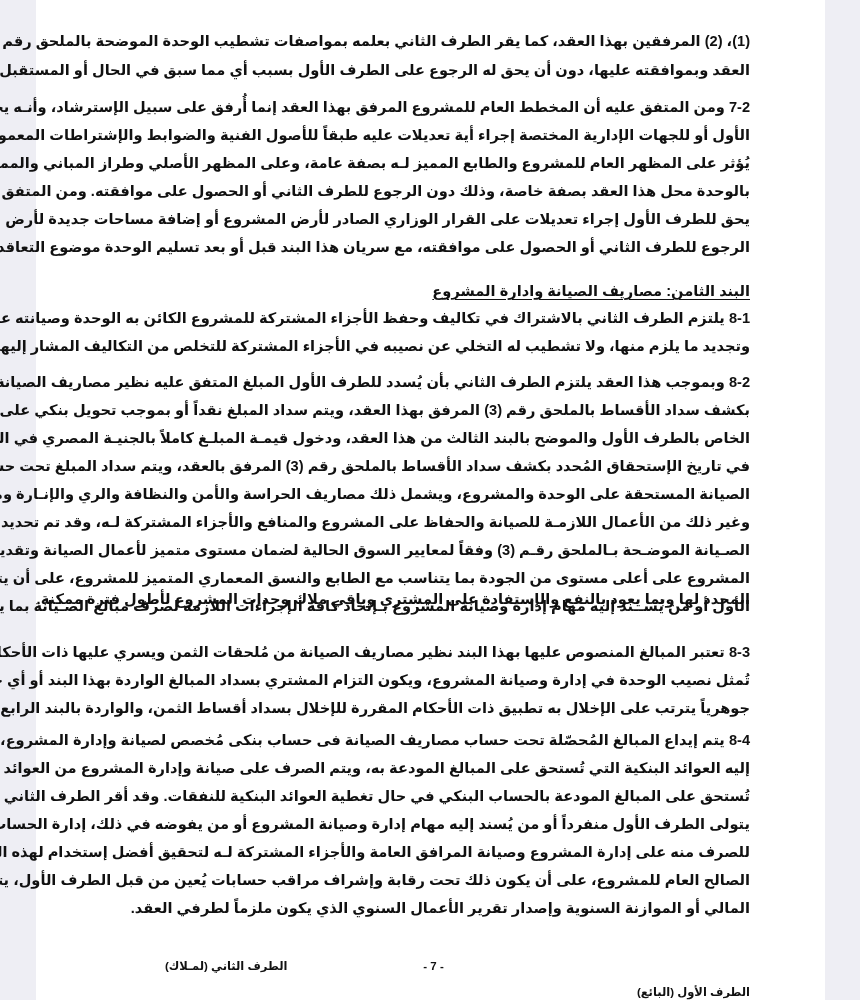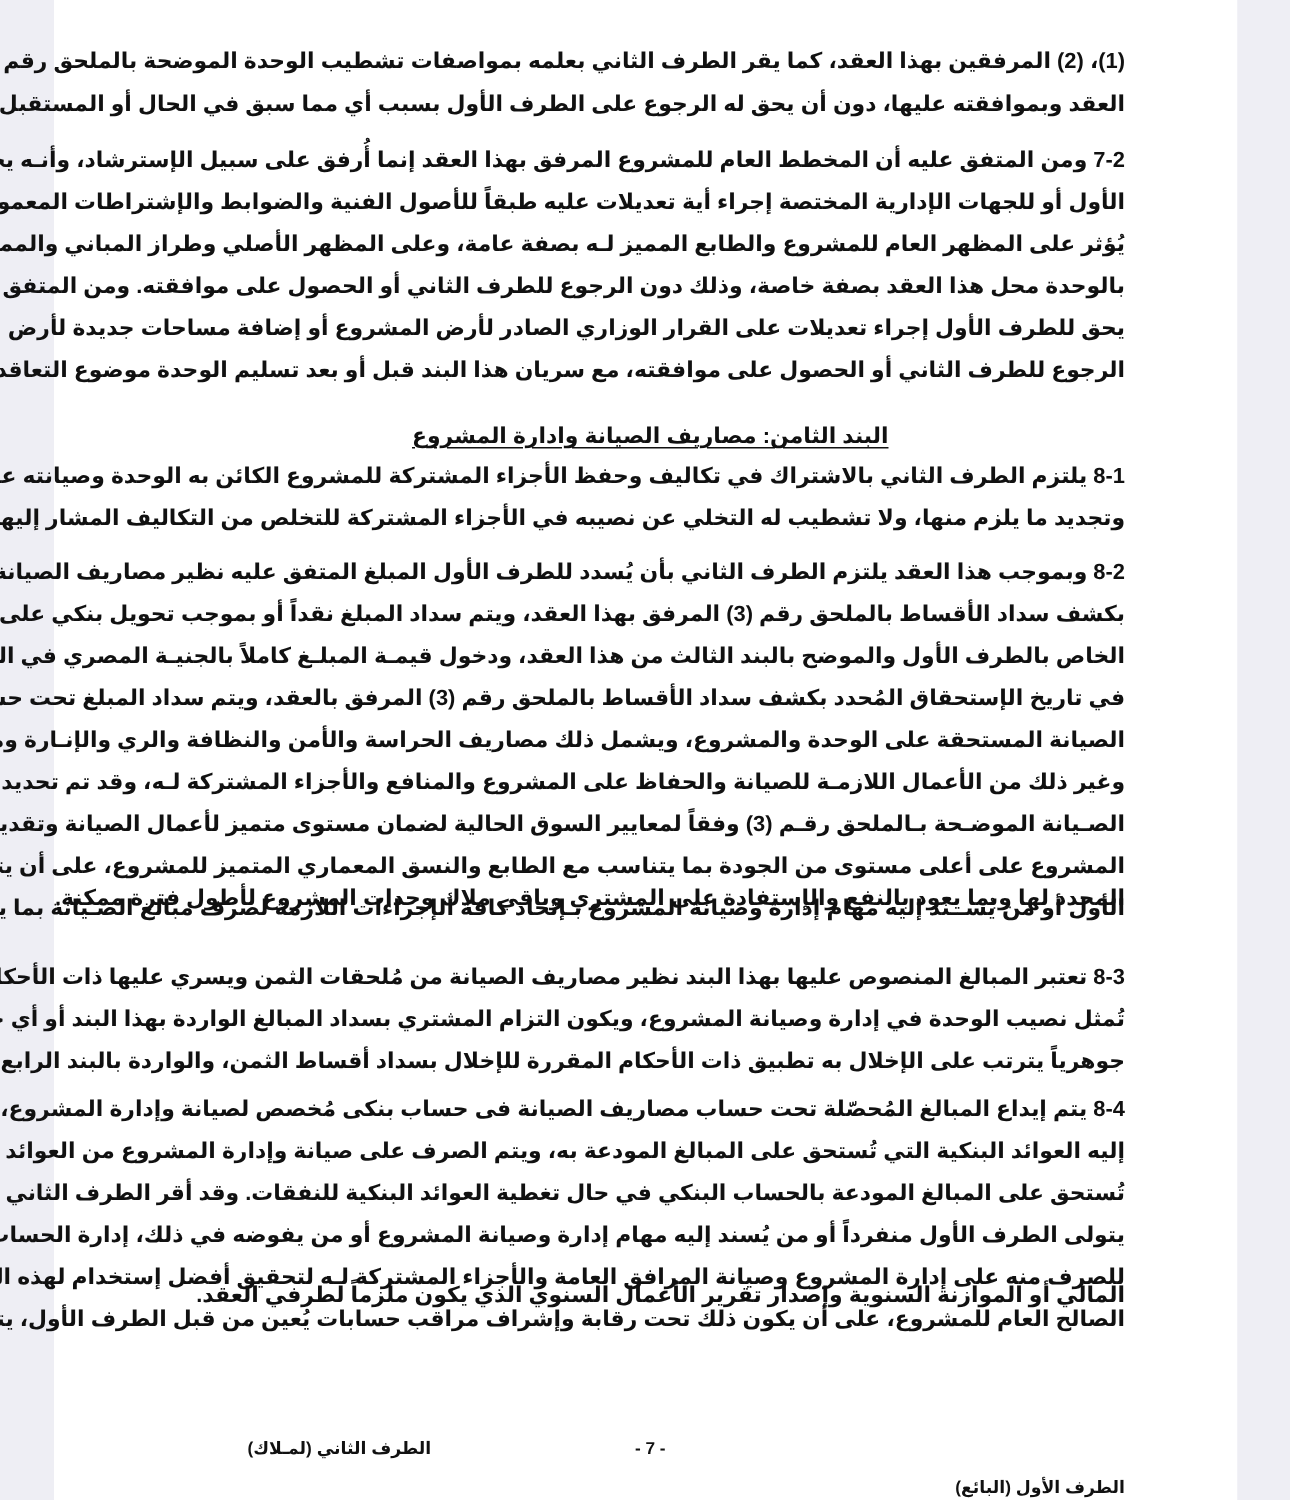--- a/index.html
+++ b/index.html
@@ -17,21 +17,21 @@
   .gutter-right { position:absolute; left:825px; top:0; width:35px; height:1000px; background:#eeeef4; }
   .line {
     position:absolute; left:117px; width:633px; height:24px;
     direction:rtl; text-align:justify; text-align-last:justify;
     font-size:14.6px; font-weight:bold; line-height:24px; white-space:nowrap;
     letter-spacing:-0.2px;
   }
   .line.last { text-align-last:right; }
   .heading {
     position:absolute; left:117px; width:633px; height:24px;
-    direction:rtl; text-align:center;
+    direction:rtl; text-align:right;
     font-size:14.6px; font-weight:bold; line-height:24px;
   }
   .heading span { text-decoration:underline; text-underline-offset:3px; }
   .footer {
     position:absolute; top:955px; left:117px; width:633px; height:22px;
     direction:rtl; font-size:11.5px; font-weight:bold; line-height:22px;
   }
   .footer .first { position:absolute; right:0;margin-top:26px; }
   .footer .pg { position:absolute; left:0; right:0; text-align:center; padding-right:0; }
   .footer .second { position:absolute; left:48px; }
@@ -86,20 +86,20 @@
   <div class="line last" style="top:696px">جوهرياً يترتب على الإخلال به تطبيق ذات الأحكام المقررة للإخلال بسداد أقساط الثمن، والواردة بالبند الرابع من هذا العقد.</div>
 </div>
 
 <div>
   <div class="line" style="top:728px">8-4   يتم إيداع المبالغ المُحصّلة تحت حساب مصاريف الصيانة فى حساب بنكى مُخصص لصيانة وإدارة المشروع، يُضاف</div>
   <div class="line" style="top:756px">إليه العوائد البنكية التي تُستحق على المبالغ المودعة به، ويتم الصرف على صيانة وإدارة المشروع من العوائد البنكية التى</div>
   <div class="line" style="top:784px">تُستحق على المبالغ المودعة بالحساب البنكي في حال تغطية العوائد البنكية للنفقات. وقد أقر الطرف الثاني بموافقته على أن</div>
   <div class="line" style="top:812px">يتولى الطرف الأول منفرداً أو من يُسند إليه مهام إدارة وصيانة المشروع أو من يفوضه في ذلك، إدارة الحساب البنكي المذكور</div>
   <div class="line" style="top:840px">للصرف منه على إدارة المشروع وصيانة المرافق العامة والأجزاء المشتركة لـه لتحقيق أفضل إستخدام لهذه المبالغ بما يُحقق</div>
   <div class="line" style="top:868px">الصالح العام للمشروع، على أن يكون ذلك تحت رقابة وإشراف مراقب حسابات يُعين من قبل الطرف الأول، يتولى إعداد المركز</div>
-  <div class="line last" style="top:852px">المالي أو الموازنة السنوية وإصدار تقرير الأعمال السنوي الذي يكون ملزماً لطرفي العقد.</div>
+  <div class="line last" style="top:896px">المالي أو الموازنة السنوية وإصدار تقرير الأعمال السنوي الذي يكون ملزماً لطرفي العقد.</div>
 </div>
 
 <div class="footer">
   <span class="first">الطرف الأول (البائع)</span>
   <span class="pg">- 7 -</span>
   <span class="second">الطرف الثاني (لمـلاك)</span>
 </div>
 
 </body></html>

